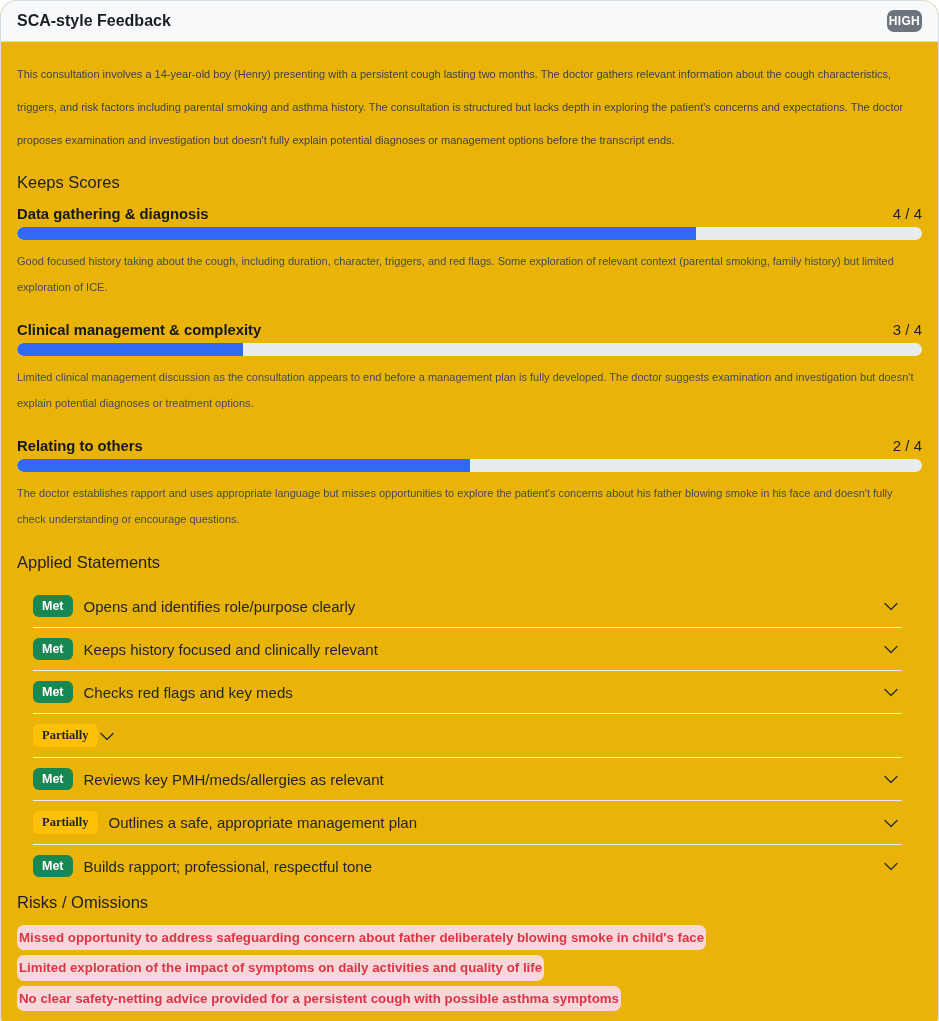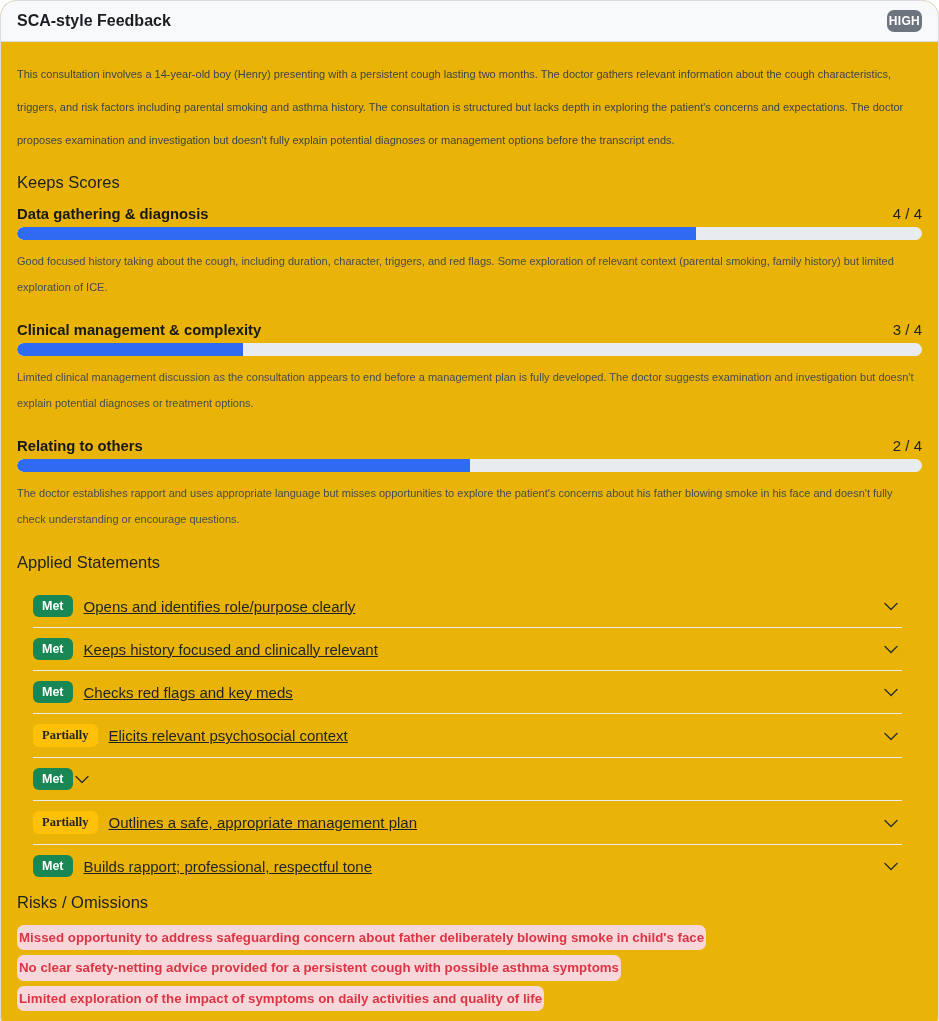--- a/index.html
+++ b/index.html
@@ -96,21 +96,21 @@
   .statement-row:last-child { border-bottom: none; }
   .status-badge {
     font-size: 12.5px;
     font-weight: 700;
     padding: 4px 9px;
     border-radius: 6px;
     flex: 0 0 auto;
   }
   .status-badge.met { background: var(--met-green, #198754); color: #fff; }
   .status-badge.partially { background: var(--partially-yellow, #ffc107); color: #212529; font-family: Liberation Serif, serif; }
-  .statement-label { font-size: 15px; color: #1f2328; margin-left: 11px; flex: 1 1 auto; text-decoration: underline; }
+  .statement-label { font-size: 15px; color: #1f2328; margin-left: 11px; flex: 1 1 auto; }
   .chevron { width: 18px; height: 18px; color: #2b3036; flex: 0 0 auto; }
 
   
   .risks-list { margin-top: 2px; }
   .risk-pill {
     display: inline-block;
     background: var(--risk-bg, #f8d7da);
     color: var(--risk-red, #dc3545);
     font-size: 13.3px;
     font-weight: 700;
@@ -189,28 +189,28 @@
   <div class="statement-row">
     <span class="status-badge met">Met</span>
     <span class="statement-label">Checks red flags and key meds</span>
     <svg class="chevron" viewBox="0 0 18 18" fill="none" stroke="currentColor" stroke-width="1.4" stroke-linecap="round" stroke-linejoin="round">
             <path d="M3 6.5 L9 12.5 L15 6.5"></path>
           </svg>
   </div>
 
   <div class="statement-row">
     <span class="status-badge partially">Partially</span>
-    <span class="statement-label">Elicits relevant psychosocial context</span>
-    <svg class="chevron" viewBox="0 0 18 18" fill="none" stroke="currentColor" stroke-width="1.4" stroke-linecap="round" stroke-linejoin="round">
-            <path d="M3 6.5 L9 12.5 L15 6.5"></path>
-          </svg>
-  </div>
-
-  <div class="statement-row">
-    <span class="status-badge met">Met</span>
+    <svg class="chevron" viewBox="0 0 18 18" fill="none" stroke="currentColor" stroke-width="1.4" stroke-linecap="round" stroke-linejoin="round">
+            <path d="M3 6.5 L9 12.5 L15 6.5"></path>
+          </svg>
+  </div>
+
+  <div class="statement-row">
+    <span class="status-badge met">Met</span>
+    <span class="statement-label">Reviews key PMH/meds/allergies as relevant</span>
     <svg class="chevron" viewBox="0 0 18 18" fill="none" stroke="currentColor" stroke-width="1.4" stroke-linecap="round" stroke-linejoin="round">
             <path d="M3 6.5 L9 12.5 L15 6.5"></path>
           </svg>
   </div>
 
   <div class="statement-row">
     <span class="status-badge partially">Partially</span>
     <span class="statement-label">Outlines a safe, appropriate management plan</span>
     <svg class="chevron" viewBox="0 0 18 18" fill="none" stroke="currentColor" stroke-width="1.4" stroke-linecap="round" stroke-linejoin="round">
             <path d="M3 6.5 L9 12.5 L15 6.5"></path>
@@ -226,21 +226,21 @@
   </div>
 </div>
 
     <h2 class="section-heading">Risks / Omissions</h2>
     <div class="risks-list">
   <div class="risk-row">
     <span class="risk-pill">Missed opportunity to address safeguarding concern about father deliberately blowing smoke in child's face</span>
   </div>
 
   <div class="risk-row">
+    <span class="risk-pill">Limited exploration of the impact of symptoms on daily activities and quality of life</span>
+  </div>
+
+  <div class="risk-row">
     <span class="risk-pill">No clear safety-netting advice provided for a persistent cough with possible asthma symptoms</span>
   </div>
-
-  <div class="risk-row">
-    <span class="risk-pill">Limited exploration of the impact of symptoms on daily activities and quality of life</span>
-  </div>
 </div>
   </div>
 </div>
 
 </body></html>

